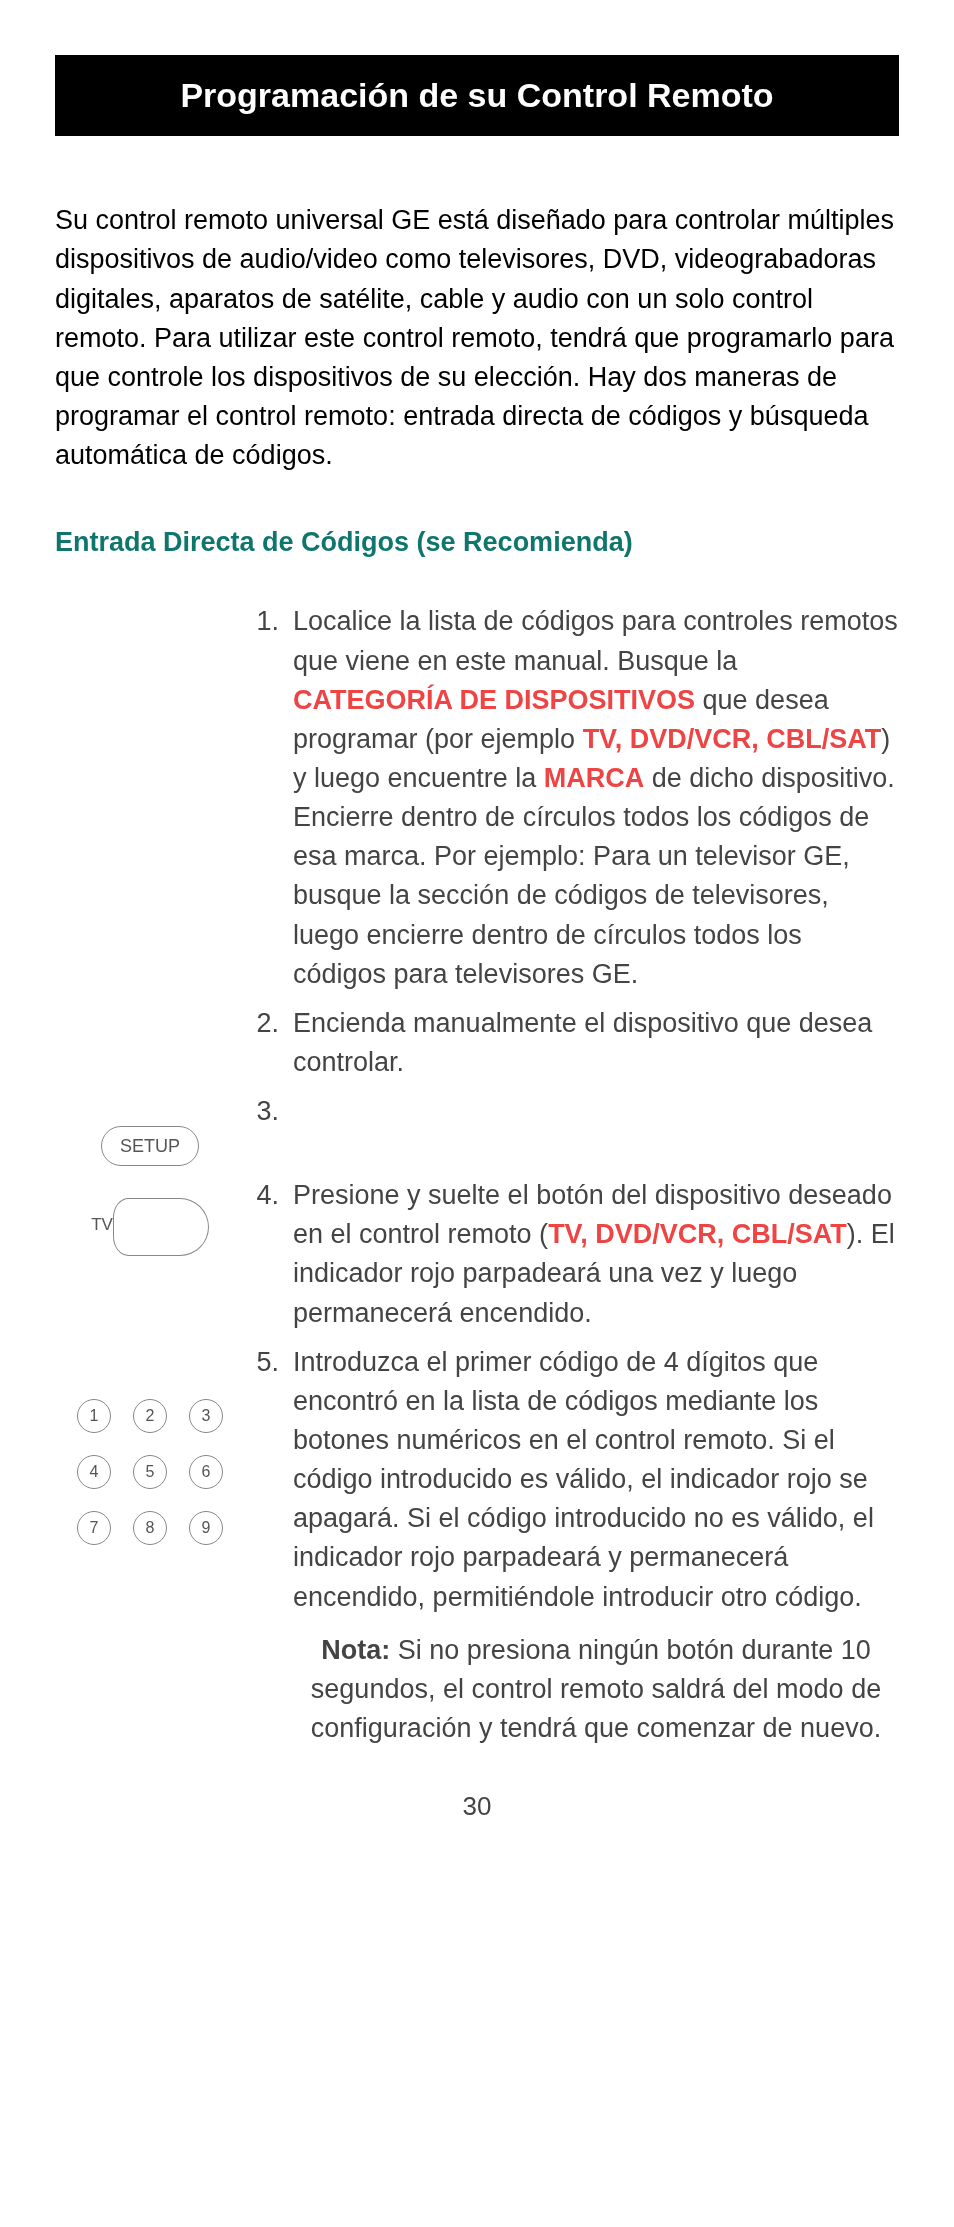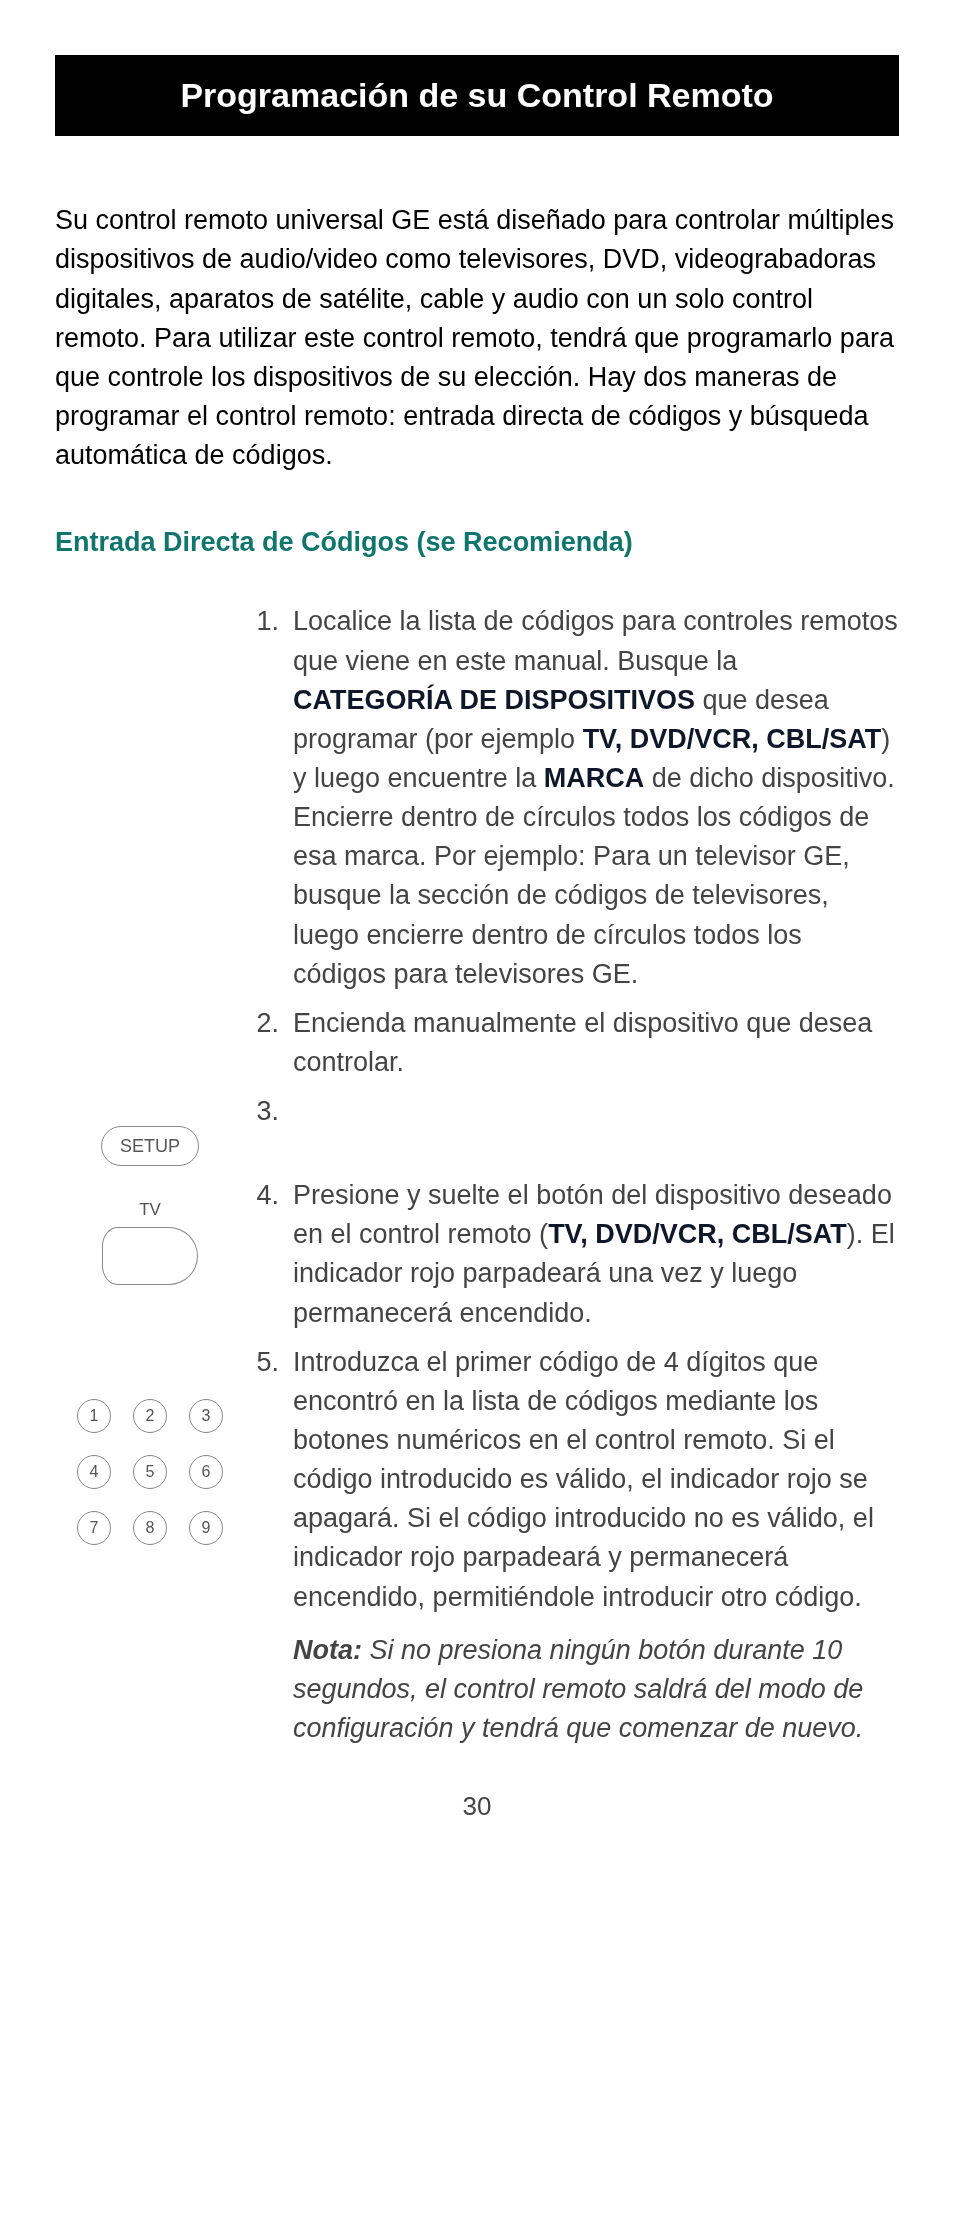--- a/index.html
+++ b/index.html
@@ -56,26 +56,26 @@
     text-align: right;
     padding-right: 14px;
     color: #444;
   }
   .text-col {
     flex: 1;
     color: #444;
   }
   .text-col .bold {
     font-weight: bold;
-    color: #0f172a;
+    color: #ef4444;
   }
   .text-col .note {
-    font-style: italic;
     margin-top: 14px;
     display: block;
+    text-align: center;
   }
   .text-col .note .note-label {
     font-weight: bold;
   }
   .page-num {
     text-align: center;
     margin-top: 30px;
     font-size: 26px;
     color: #444;
   }
@@ -84,21 +84,21 @@
     border: 1.5px solid #888;
     border-radius: 22px;
     padding: 6px 18px;
     font-size: 18px;
     font-family: Arial, sans-serif;
     color: #555;
     margin-top: 34px;
   }
   .tv-group {
     display: flex;
-    flex-direction: column;
+    flex-direction: row;
     align-items: center;
     margin-top: 22px;
   }
   .tv-label {
     font-size: 17px;
     color: #555;
     margin-bottom: 4px;
     font-family: Arial, sans-serif;
   }
   .tv-shape {

